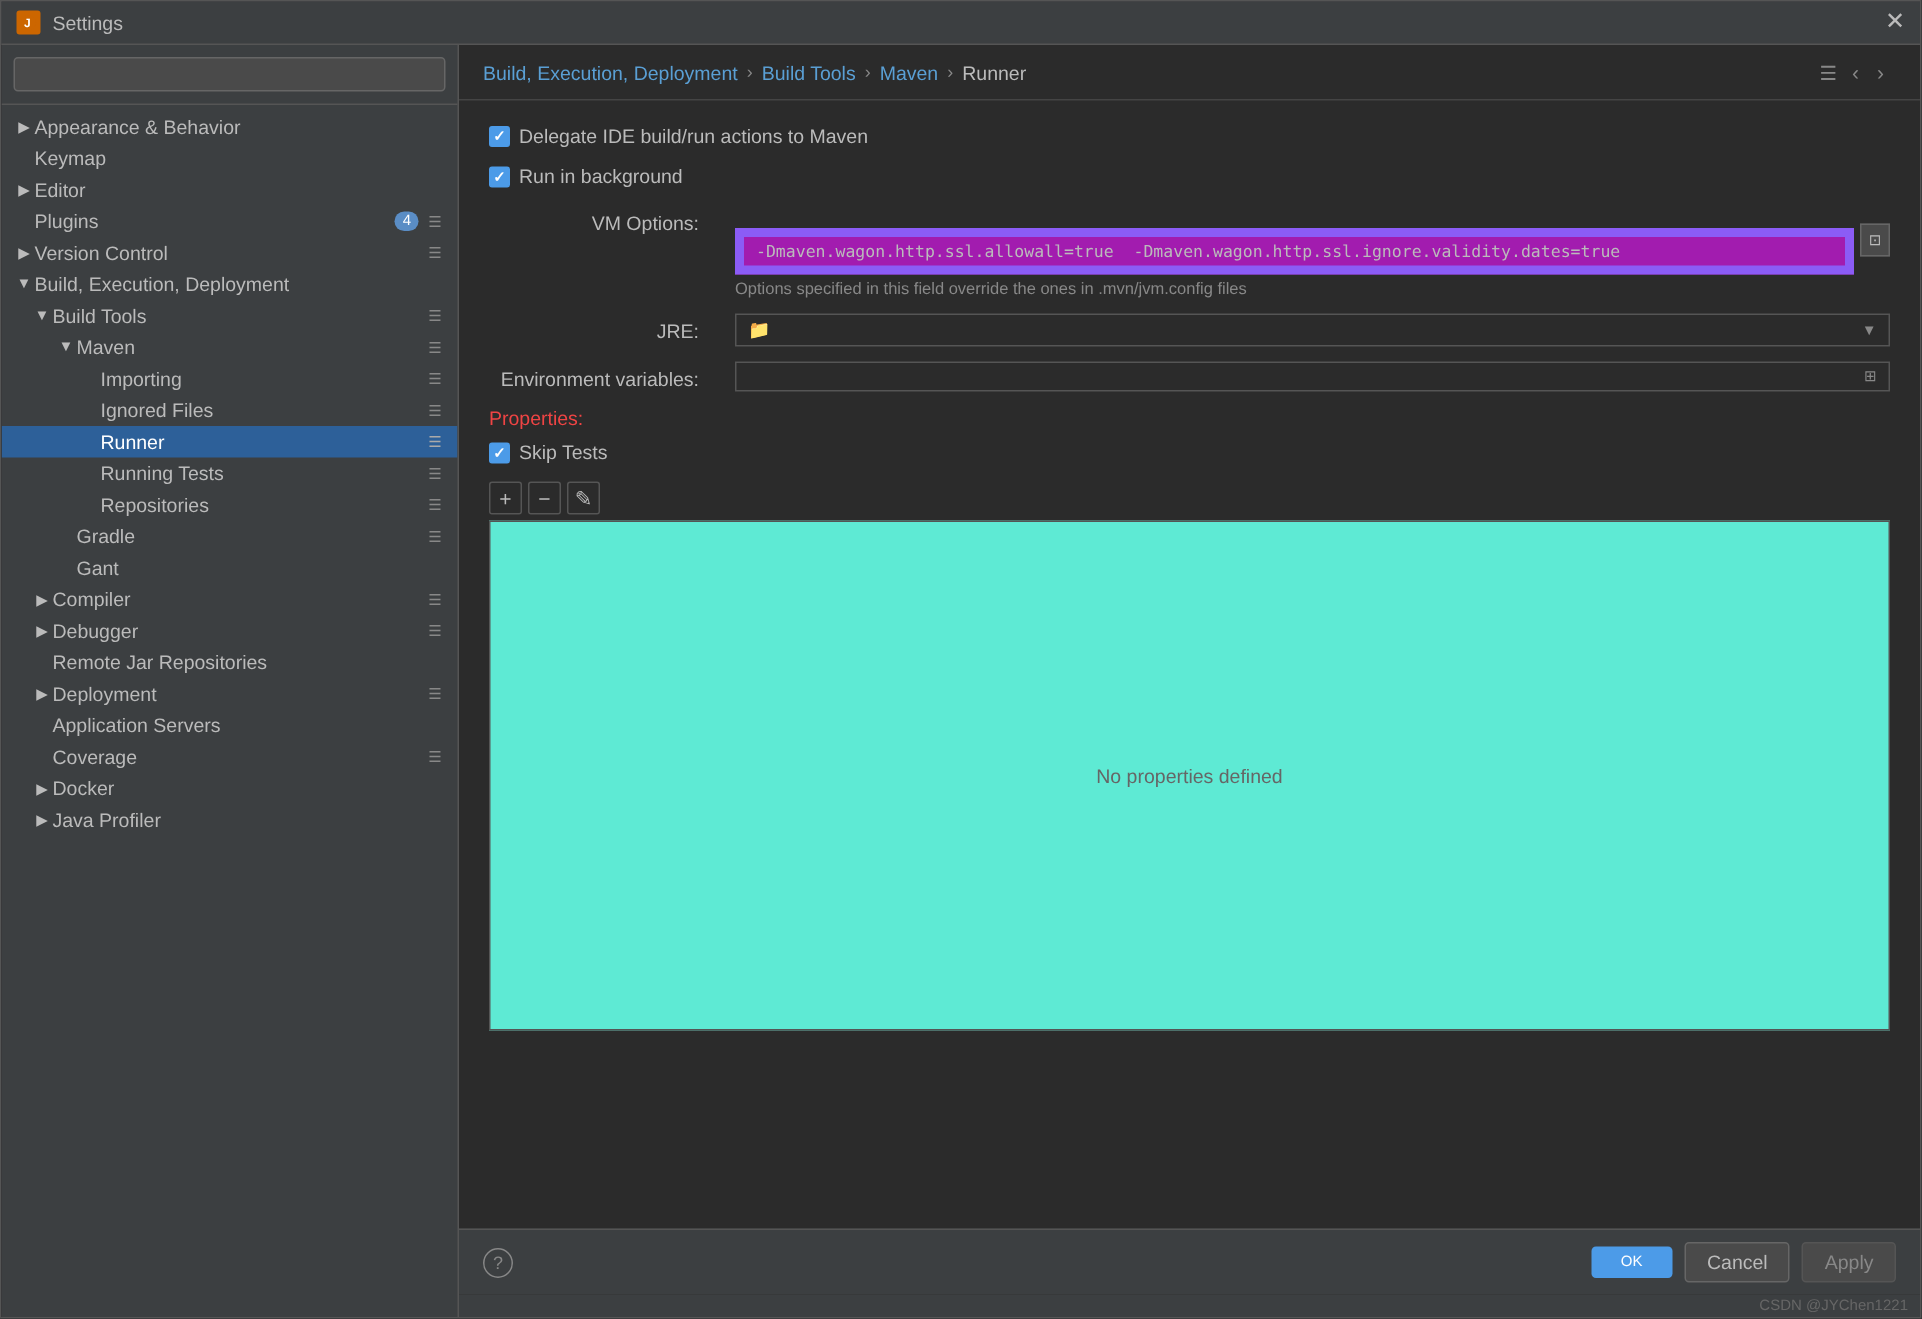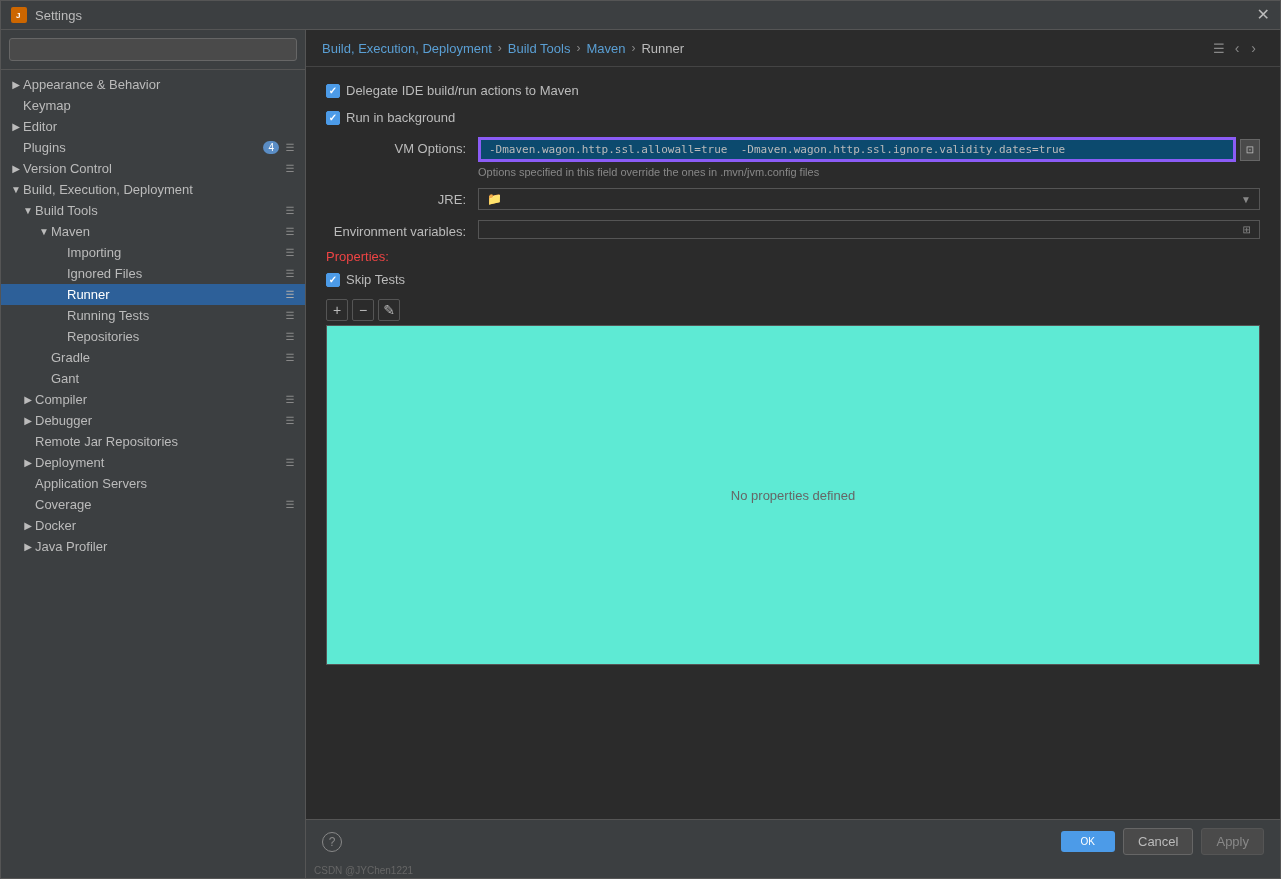--- a/index.html
+++ b/index.html
@@ -211,46 +211,47 @@
     }
     .checkbox .check {
       color: white;
       font-size: 10px;
       font-weight: bold;
     }
     .field-row {
       display: flex;
       align-items: flex-start;
       margin-bottom: 10px;
-      gap: 12px;
+      gap: 24px;
       justify-content: flex-end;
     }
     .field-label {
       color: #bbb;
       font-size: 13px;
       width: 140px;
       flex-shrink: 0;
       padding-top: 4px;
       text-align: right;
     }
     .field-input-wrap {
       flex: 1;
       display: flex;
       flex-direction: column;
       gap: 4px;
     }
     .field-input {
-      background: #0c4a6e;
-      border: 3px solid #8b5cf6;
+      background: #a21caf;
+      border: 6px solid #8b5cf6;
       color: #bbb;
       padding: 3px 8px;
       font-size: 12px;
       width: 100%;
       outline: none;
       font-family: monospace;
+      margin-top: 15px;
     }
     .field-hint {
       color: #888;
       font-size: 11px;
     }
     .field-input-row {
       display: flex;
       align-items: center;
       gap: 4px;
     }
@@ -396,20 +397,21 @@
       color: #888;
       border: 1px solid #555;
       padding: 5px 14px;
       border-radius: 3px;
       font-size: 13px;
       cursor: pointer;
     }
     .csdn-watermark {
       font-size: 10px;
       color: #666;
+      text-align: right;
       padding: 2px 8px;
       background: #3c3f41;
     }
   </style>
 </head>
 <body>
 
 <div class="window">
 
   <div class="title-bar">

